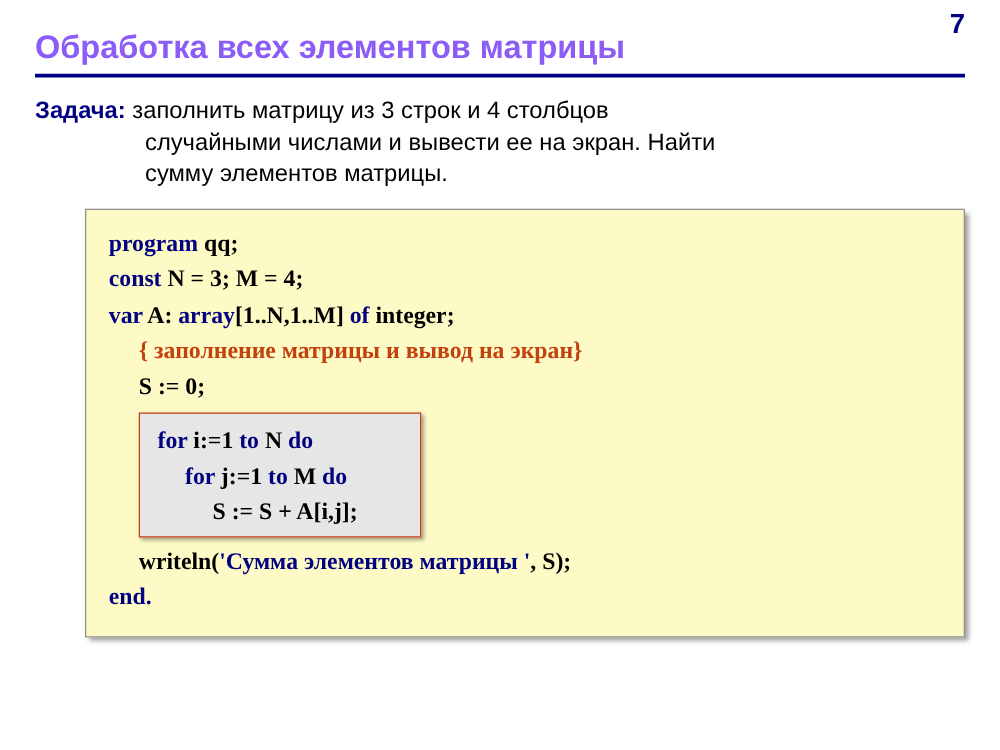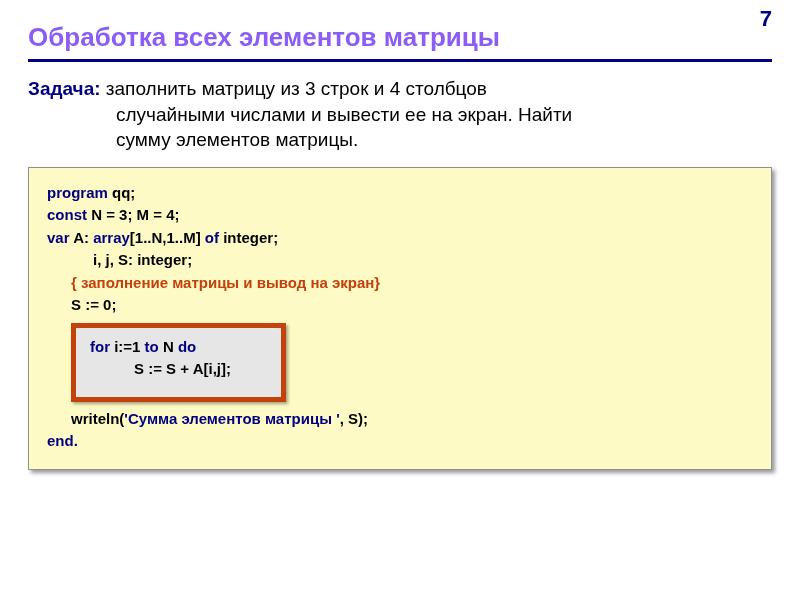--- a/index.html
+++ b/index.html
@@ -49,36 +49,37 @@
   .task-indent {
     padding-left: 88px;
     display: block;
   }
   .code-box {
     margin-top: 14px;
     background: #fdfac6;
     border: 1px solid #8f8f8f;
     box-shadow: 3px 3px 4px rgba(0,0,0,0.4);
     padding: 14px 18px 16px 18px;
-    font-family: Liberation Sans, sans-serif;
-    font-size: 15px;
+    font-family: Liberation Serif, serif;
+    font-size: 19px;
     font-weight: bold;
     line-height: 1.5;
     color: #000;
     position: relative;
+    margin-left: 40px;
   }
   .kw { color: #000080; }
   .comment { color: #c2410c; }
   .indent1 { padding-left: 24px; display: block; }
   .indent2 { padding-left: 46px; display: block; }
   .inner-box {
     background: #e6e6e6;
-    border: 5px solid #c2410c;
+    border: 1px solid #c2410c;
     box-shadow: 2px 2px 3px rgba(0,0,0,0.35);
-    padding: 8px 50px 16px 14px;
+    padding: 8px 50px 4px 14px;
     margin: 6px 0 6px 24px;
     display: inline-block;
     line-height: 1.5;
   }
   .ib-line2 { padding-left: 22px; display: block; }
   .ib-line3 { padding-left: 44px; display: block; }
 </style>
 </head>
 <body>
 
@@ -92,26 +93,26 @@
   <div class="task">
     <span class="task-label">Задача:</span><span> заполнить матрицу из 3 строк и 4 столбцов</span><br>
     <span class="task-indent">случайными числами и вывести ее на экран. Найти</span>
     <span class="task-indent">сумму элементов матрицы.</span>
   </div>
 
   <div class="code-box">
     <div><span class="kw">program</span><span> qq;</span></div>
     <div><span class="kw">const</span><span> N = 3; M = 4;</span></div>
     <div><span class="kw">var</span><span> A: </span><span class="kw">array</span><span>[1..N,1..M] </span><span class="kw">of</span><span> integer;</span></div>
-    <span class="indent2">i, j, S: integer;</span>
     <span class="indent1 comment">{ заполнение матрицы и вывод на экран}</span>
     <span class="indent1">S := 0;</span>
 
     <div class="inner-box">
       <div><span class="kw">for</span><span> i:=1 </span><span class="kw">to</span><span> N </span><span class="kw">do</span></div>
+      <span class="ib-line2"><span class="kw">for</span><span> j:=1 </span><span class="kw">to</span><span> M </span><span class="kw">do</span></span>
       <span class="ib-line3">S := S + A[i,j];</span>
     </div>
 
     <span class="indent1"><span>writeln(</span><span class="kw">'Сумма элементов матрицы '</span><span>, S);</span></span>
     <div class="kw">end.</div>
   </div>
 
 </div>
 
 </body></html>

